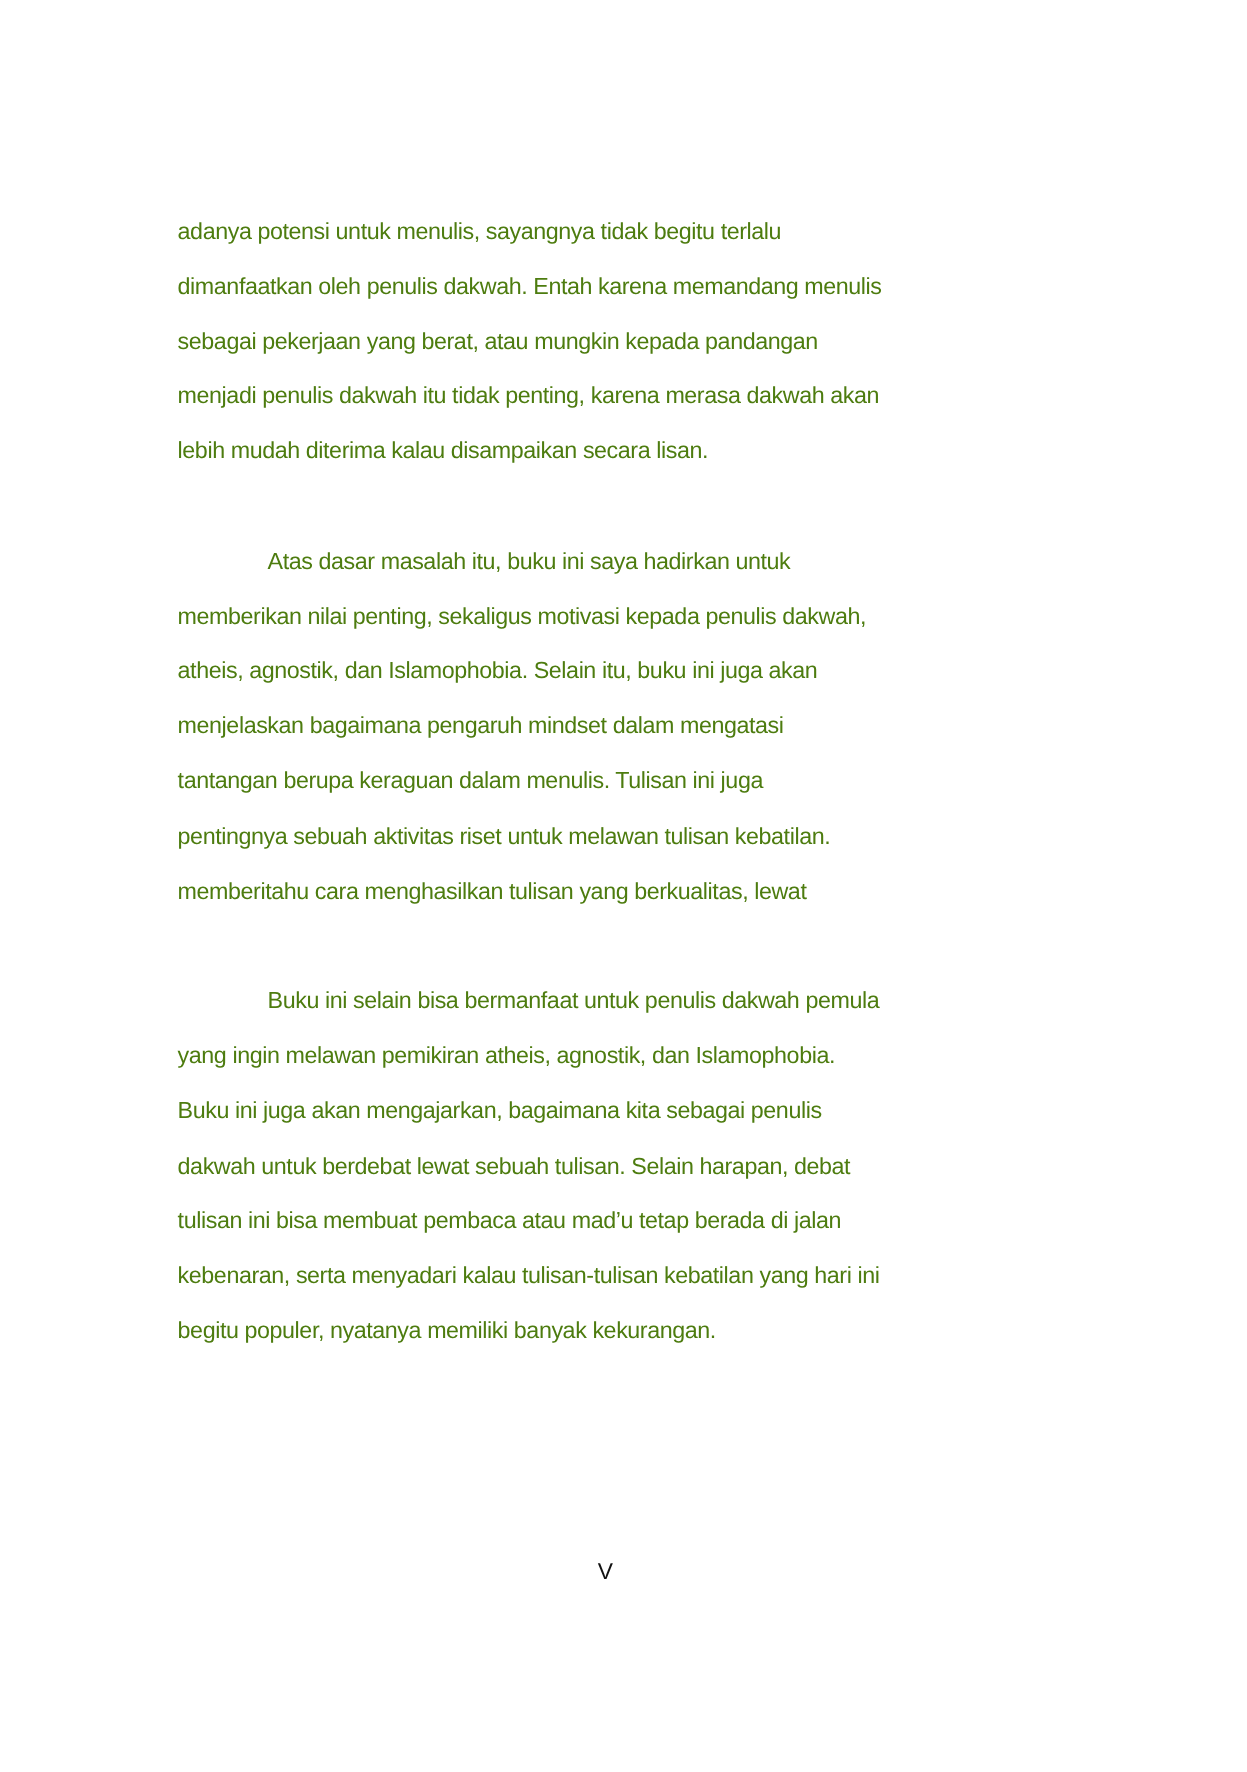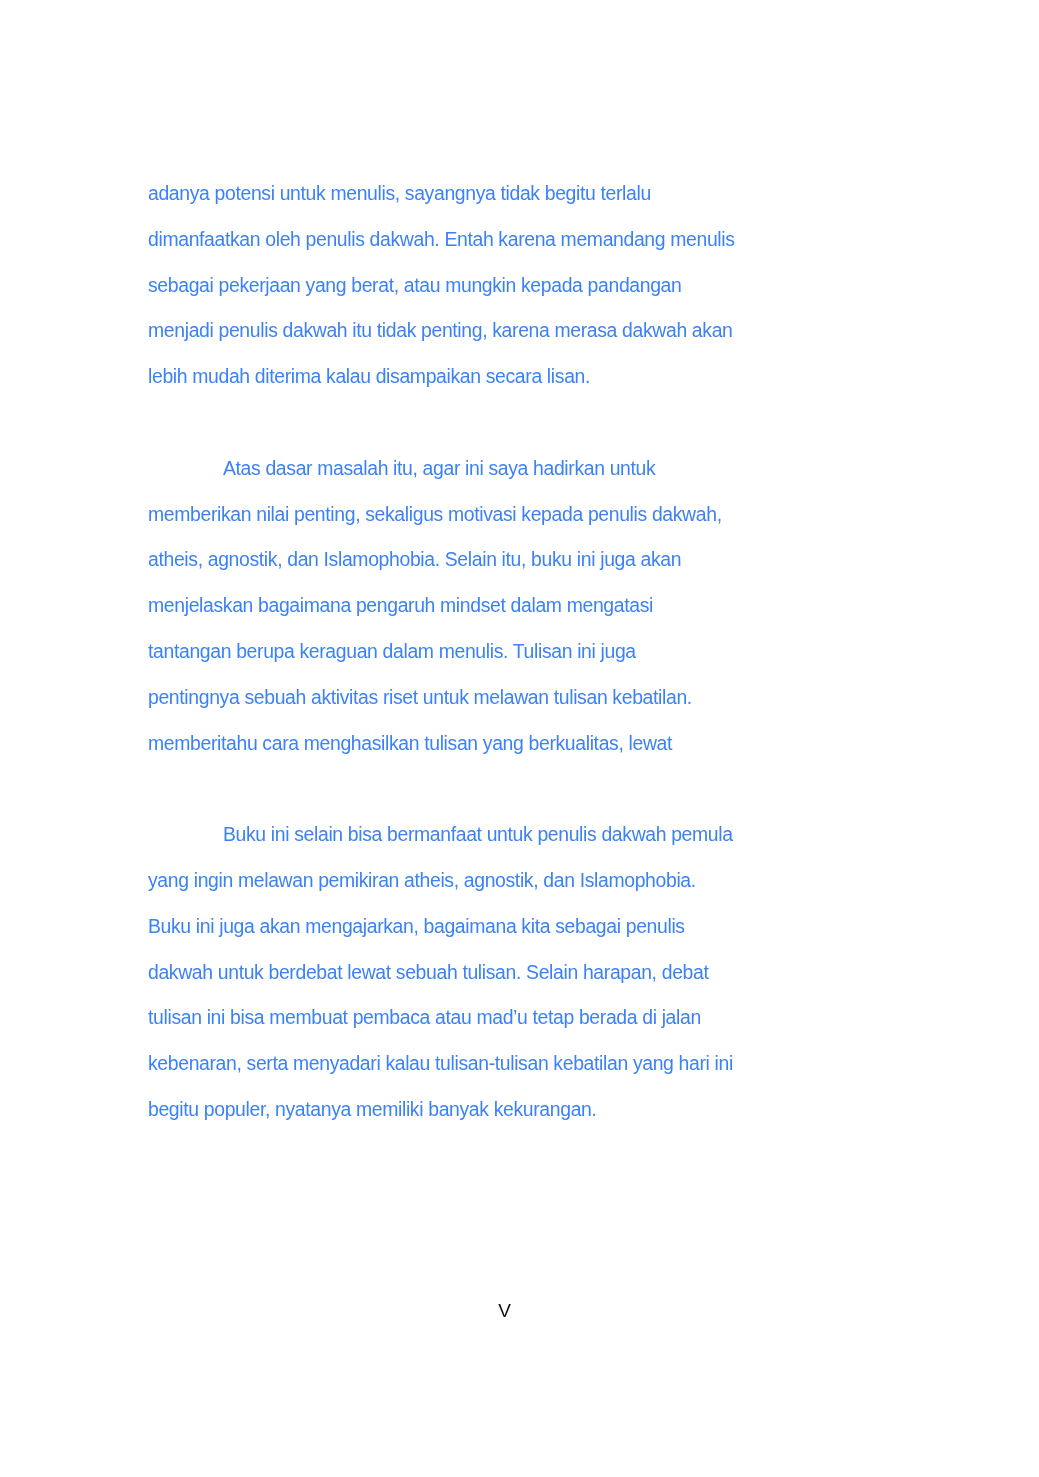--- a/index.html
+++ b/index.html
@@ -3,21 +3,21 @@
 <meta charset="utf-8">
 <style>
   html, body { margin: 0; padding: 0; background: #ffffff; }
   body { width: 1039px; height: 1477px; position: relative; overflow: hidden; }
   .page {
     position: absolute; left: 0; top: 0; width: 1039px; height: 1477px; background: #ffffff;
   }
   .body-text {
     position: absolute; left: 148px; top: 176px; width: 714px;
     font-family: "Liberation Sans", sans-serif;
-    font-size: 19.4px; color: #3b82f6;
+    font-size: 19.4px; color: #4d7c0f;
   }
   .para { margin: 0 0 45.8px 0; }
   .line {
     height: 45.8px; line-height: 34px;
     text-align: justify; text-align-last: justify;
     white-space: nowrap; overflow: visible;
     letter-spacing: -0.35px;
   }
   .line.last { text-align-last: left; }
   .line.indent { padding-left: 75px; }
@@ -33,21 +33,21 @@
 <div class="page">
   <div class="body-text" id="body-text">
       <div class="para">
         <div class="line" style="white-space: nowrap; word-spacing: 0px; text-align: left; text-align-last: left;"><span>adanya potensi untuk menulis, sayangnya tidak begitu terlalu</span></div>
         <div class="line" style="white-space: nowrap; word-spacing: 0px; text-align: left; text-align-last: left;"><span>dimanfaatkan oleh penulis dakwah. Entah karena memandang menulis</span></div>
         <div class="line" style="white-space: nowrap; word-spacing: 0px; text-align: left; text-align-last: left;"><span>sebagai pekerjaan yang berat, atau mungkin kepada pandangan</span></div>
         <div class="line" style="white-space: nowrap; word-spacing: 0px; text-align: left; text-align-last: left;"><span>menjadi penulis dakwah itu tidak penting, karena merasa dakwah akan</span></div>
         <div class="line last" style="white-space: nowrap;"><span>lebih mudah diterima kalau disampaikan secara lisan.</span></div>
       </div>
       <div class="para">
-        <div class="line indent" style="white-space: nowrap; word-spacing: 0px; text-align: left; text-align-last: left;"><span>Atas dasar masalah itu, agar ini saya hadirkan untuk</span></div>
+        <div class="line indent" style="white-space: nowrap; word-spacing: 0px; text-align: left; text-align-last: left;"><span>Atas dasar masalah itu, buku ini saya hadirkan untuk</span></div>
         <div class="line" style="white-space: nowrap; word-spacing: 0px; text-align: left; text-align-last: left;"><span>memberikan nilai penting, sekaligus motivasi kepada penulis dakwah,</span></div>
         <div class="line" style="white-space: nowrap; word-spacing: 0px; text-align: left; text-align-last: left;"><span>atheis, agnostik, dan </span><span class="i">Islamophobia</span><span>. Selain itu, buku ini juga akan</span></div>
         <div class="line" style="white-space: nowrap; word-spacing: 0px; text-align: left; text-align-last: left;"><span>menjelaskan bagaimana pengaruh mindset dalam mengatasi</span></div>
         <div class="line" style="white-space: nowrap; word-spacing: 0px; text-align: left; text-align-last: left;"><span>tantangan berupa keraguan dalam menulis. Tulisan ini juga</span></div>
         <div class="line last" style="white-space: nowrap;"><span>pentingnya sebuah aktivitas riset untuk melawan tulisan kebatilan.</span></div>
         <div class="line" style="white-space: nowrap; word-spacing: 0px; text-align: left; text-align-last: left;"><span>memberitahu cara menghasilkan tulisan yang berkualitas, lewat</span></div>
       </div>
       <div class="para">
         <div class="line indent" style="white-space: nowrap; word-spacing: 0px; text-align: left; text-align-last: left;"><span>Buku ini selain bisa bermanfaat untuk penulis dakwah pemula</span></div>
         <div class="line" style="white-space: nowrap; word-spacing: 0px; text-align: left; text-align-last: left;"><span>yang ingin melawan pemikiran atheis, agnostik, dan </span><span class="i">Islamophobia</span><span>.</span></div>

